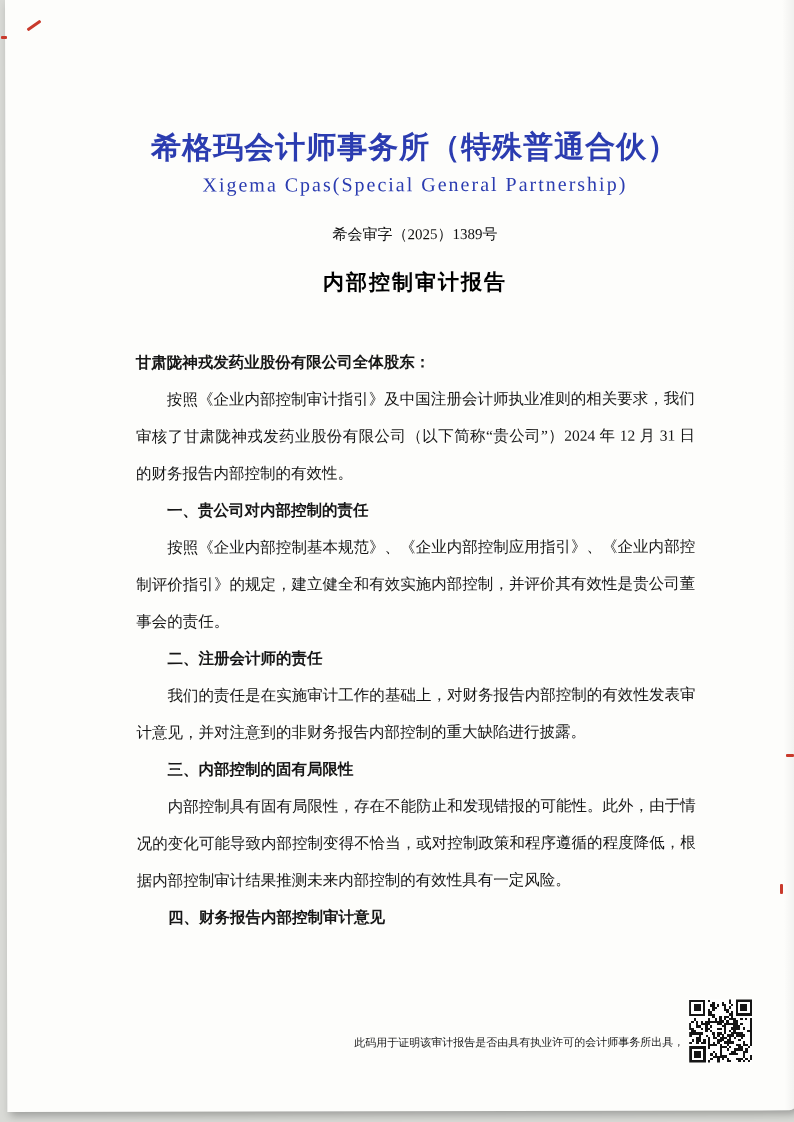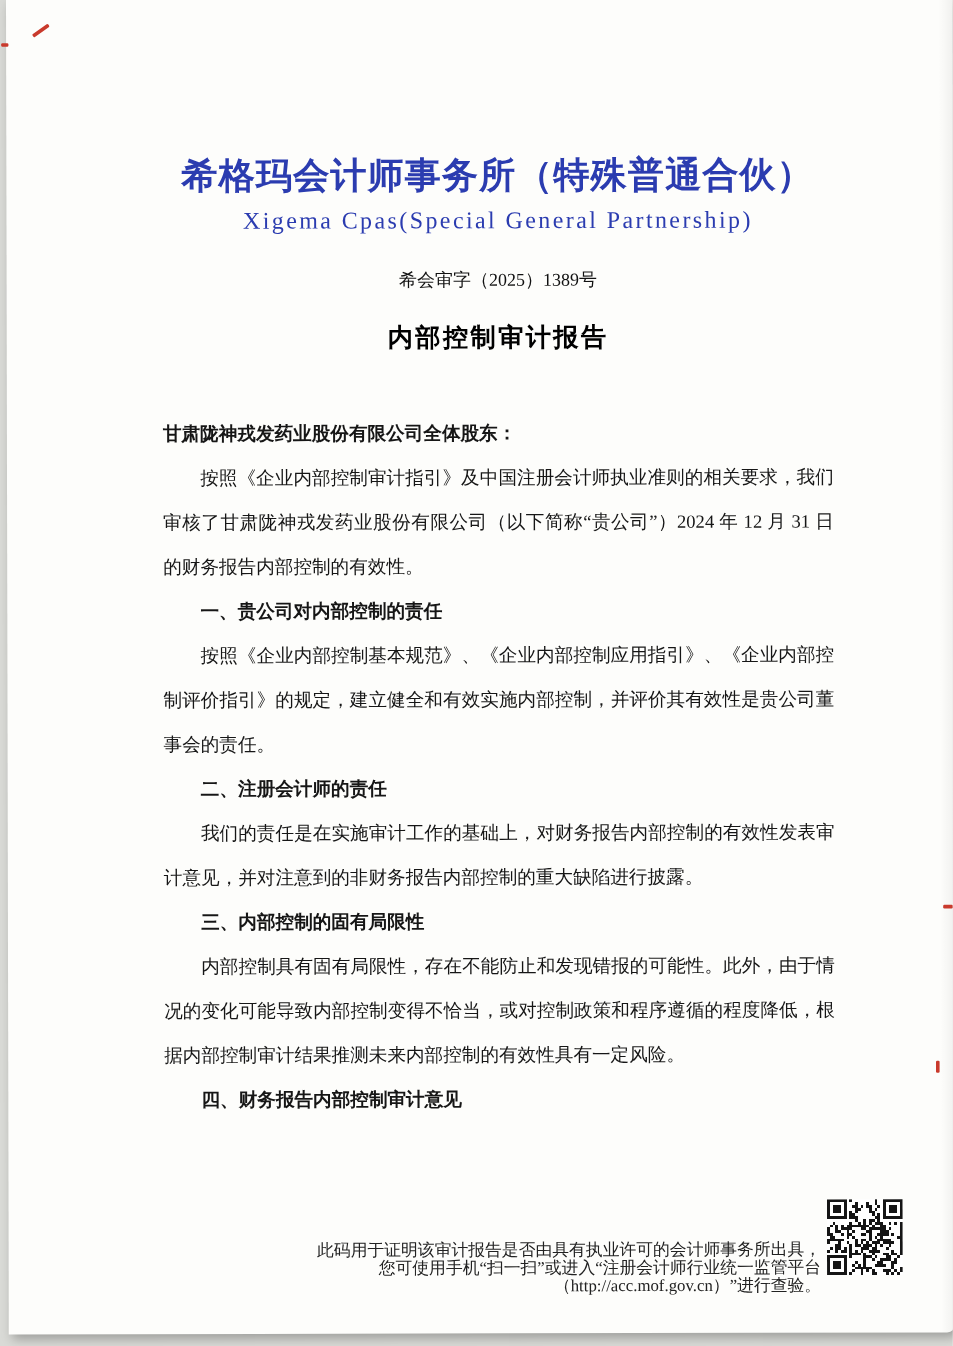--- a/index.html
+++ b/index.html
@@ -83,21 +83,21 @@
     text-indent: 2em;
     font-weight: 700;
     font-family: "Liberation Sans", "DejaVu Sans", sans-serif;
   }
 
   .footer-note {
     position: absolute;
     top: 1036px;
     right: 112px;
     width: 432px;
-    font-size: 14px;
+    font-size: 11px;
     line-height: 15px;
     text-align: right;
     color: #222;
   }
   .qr {
     position: absolute;
     top: 1001px;
     right: 44px;
     width: 63px;
     height: 63px;
@@ -129,21 +129,20 @@
       <p class="heading">二、注册会计师的责任</p>
       <p class="para">我们的责任是在实施审计工作的基础上，对财务报告内部控制的有效性发表审计意见，并对注意到的非财务报告内部控制的重大缺陷进行披露。</p>
       <p class="heading">三、内部控制的固有局限性</p>
       <p class="para">内部控制具有固有局限性，存在不能防止和发现错报的可能性。此外，由于情况的变化可能导致内部控制变得不恰当，或对控制政策和程序遵循的程度降低，根据内部控制审计结果推测未来内部控制的有效性具有一定风险。</p>
       <p class="heading">四、财务报告内部控制审计意见</p>
     </div>
   </div>
 
   <div class="footer-note">
     <div>此码用于证明该审计报告是否由具有执业许可的会计师事务所出具，</div>
-    <div>您可使用手机“扫一扫”或进入“注册会计师行业统一监管平台（http://acc.mof.gov.cn）”进行查验。</div>
   </div>
 
   <div class="qr"><svg viewBox="0 0 27 27" width="100%" height="100%" shape-rendering="crispEdges" fill="#151515">
         <rect x="8" y="0" width="1" height="1"></rect>
         <rect x="17" y="0" width="1" height="1"></rect>
         <rect x="10" y="1" width="1" height="1"></rect>
         <rect x="14" y="1" width="1" height="1"></rect>
         <rect x="17" y="1" width="1" height="1"></rect>
         <rect x="9" y="2" width="1" height="1"></rect>
         <rect x="10" y="2" width="1" height="1"></rect>

